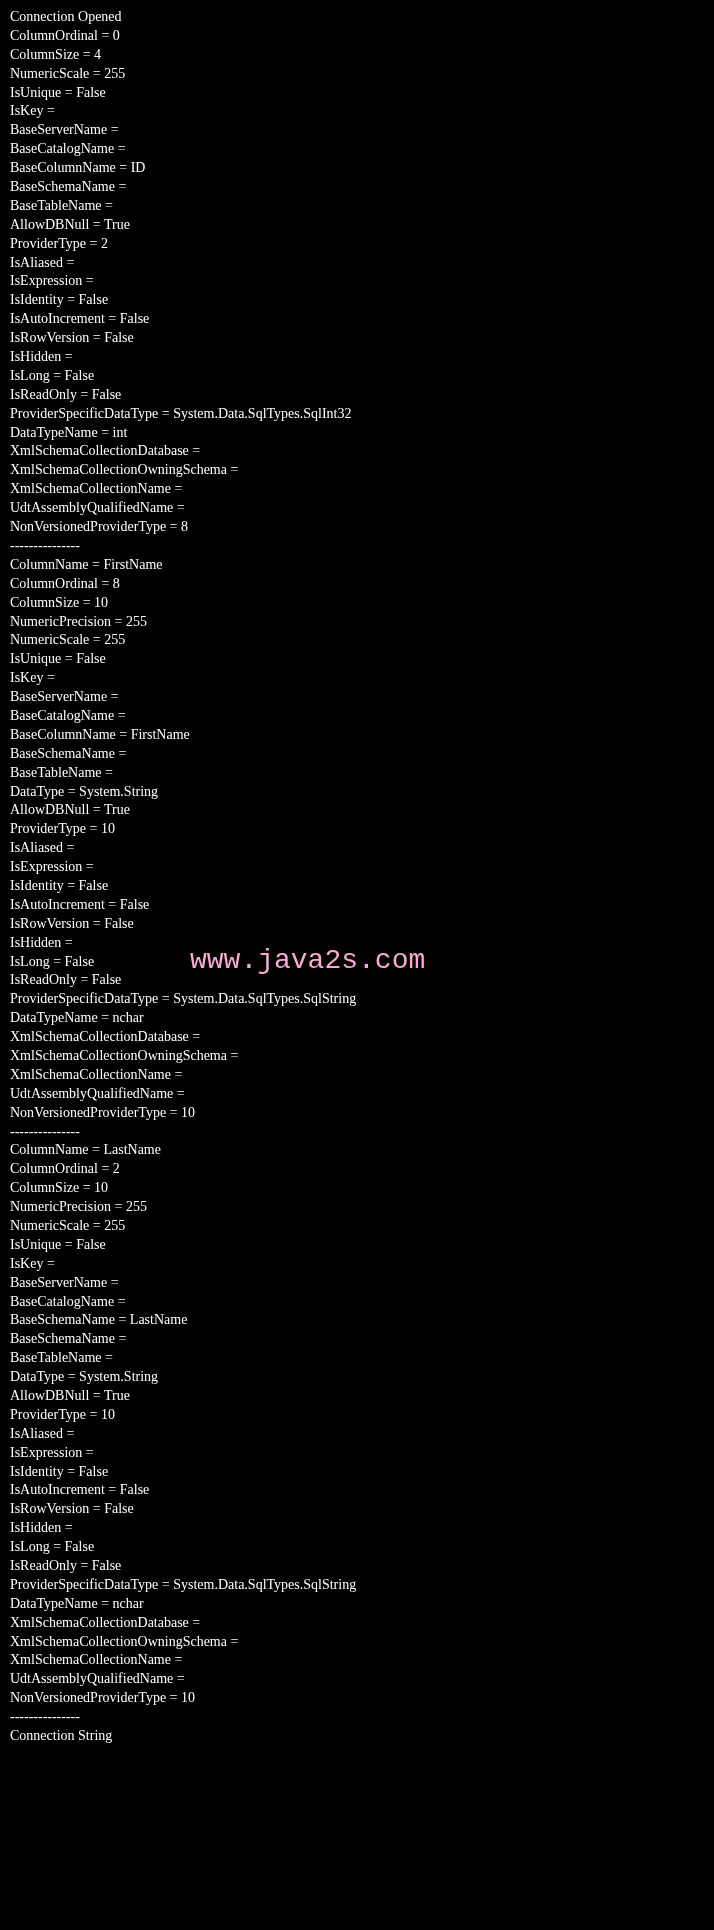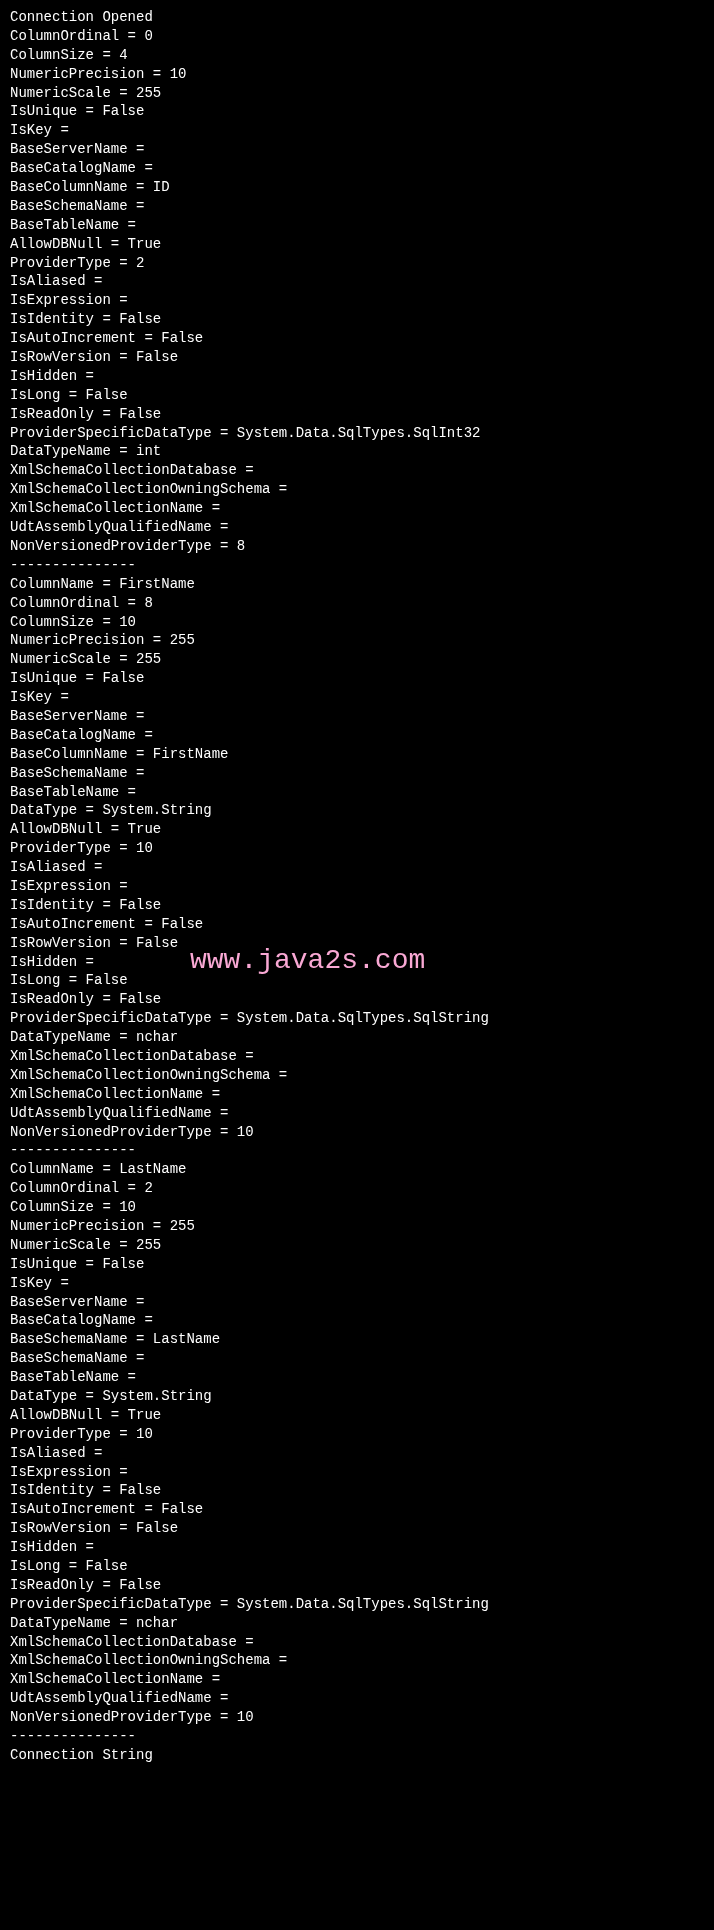--- a/index.html
+++ b/index.html
@@ -29,32 +29,32 @@
       font-size: 28px;
       font-family: Liberation Mono, monospace;
       font-weight: normal;
       letter-spacing: 0px;
       pointer-events: none;
       z-index: 0;
     }
     .content {
       position: relative;
       z-index: 1;
+      font-family: Liberation Serif, serif;
     }
   </style>
 </head>
 <body>
 
 <div class="watermark">www.java2s.com</div>
 
 <div class="content" id="console-content">
     <div class="line">Connection Opened</div>
     <div class="line">ColumnOrdinal = 0</div>
     <div class="line">ColumnSize = 4</div>
-    <div class="line">NumericPrecision = 10</div>
     <div class="line">NumericScale = 255</div>
     <div class="line">IsUnique = False</div>
     <div class="line">IsKey = </div>
     <div class="line">BaseServerName = </div>
     <div class="line">BaseCatalogName = </div>
     <div class="line">BaseColumnName = ID</div>
     <div class="line">BaseSchemaName = </div>
     <div class="line">BaseTableName = </div>
     <div class="line">AllowDBNull = True</div>
     <div class="line">ProviderType = 2</div>

